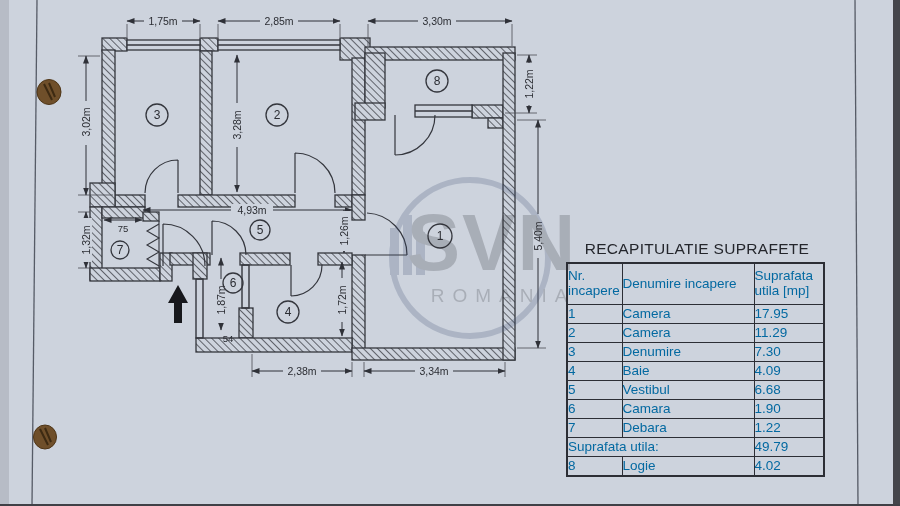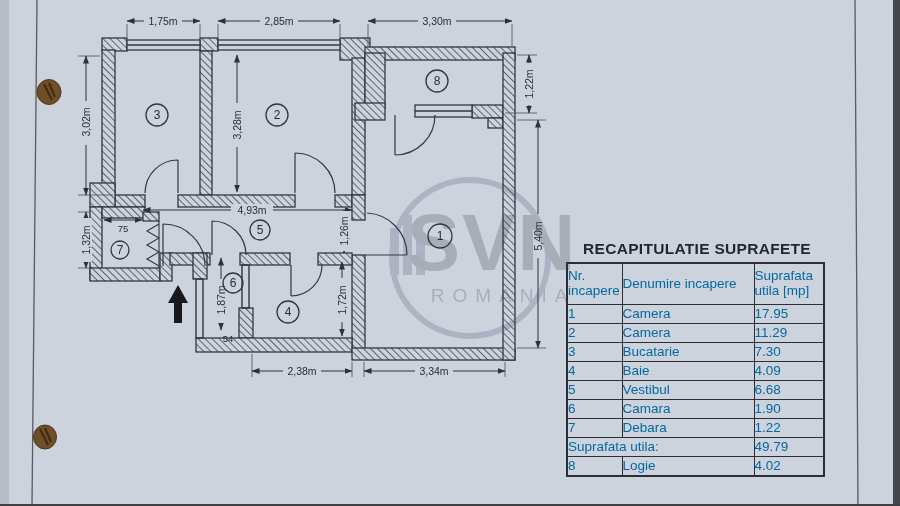--- a/index.html
+++ b/index.html
@@ -7,21 +7,21 @@
   .page{position:relative;width:900px;height:504px;background:#cdd3dd;overflow:hidden;padding-left:32px;}
   .page svg{position:absolute;left:0;top:0;}
   svg text{font-family:"Liberation Sans",sans-serif;fill:#2b2d33;}
   .dim-label{font-size:10.5px;}
   .dim-small{font-size:9.5px;}
   .room-num{font-size:12px;}
   .wm-svn{font-size:80px;font-weight:bold;letter-spacing:2px;}
   .wm-ro{font-size:19px;letter-spacing:8px;}
 
   .table-card{position:absolute;left:566px;top:240px;width:262px;color:#24262c;}
-  .tbl-title{text-align:center;font-size:15.5px;font-weight:bold;color:#24262c;
+  .tbl-title{text-align:center;font-size:15.5px;font-weight:normal;color:#24262c;
              letter-spacing:.3px;margin:0 0 4px 0;white-space:nowrap;}
   table.areas{width:259px;border-collapse:collapse;border:2px solid #2c2e35;table-layout:fixed;
               background:transparent;}
   table.areas th,table.areas td{border:1.6px solid #2c2e35;padding:0;text-align:left;
               font-size:13.5px;line-height:1.08;color:#0369a1;overflow:hidden;}
   table.areas thead th{height:40px;font-weight:normal;font-size:13.5px;}
   table.areas tbody td{height:18px;}
   td.name-cell{text-align:left;padding-left:9px;}
   td.num-cell{font-size:14px;}
   td.total-label{text-align:left;padding-left:7px;font-size:15px;}
@@ -272,21 +272,21 @@
         <td class="name-cell">Camera</td>
         <td class="num-cell">17.95</td>
       </tr>
       <tr>
         <td class="num-cell">2</td>
         <td class="name-cell">Camera</td>
         <td class="num-cell">11.29</td>
       </tr>
       <tr>
         <td class="num-cell">3</td>
-        <td class="name-cell">Bucatarie</td>
+        <td class="name-cell">Denumire</td>
         <td class="num-cell">7.30</td>
       </tr>
       <tr>
         <td class="num-cell">4</td>
         <td class="name-cell">Baie</td>
         <td class="num-cell">4.09</td>
       </tr>
       <tr>
         <td class="num-cell">5</td>
         <td class="name-cell">Vestibul</td>

